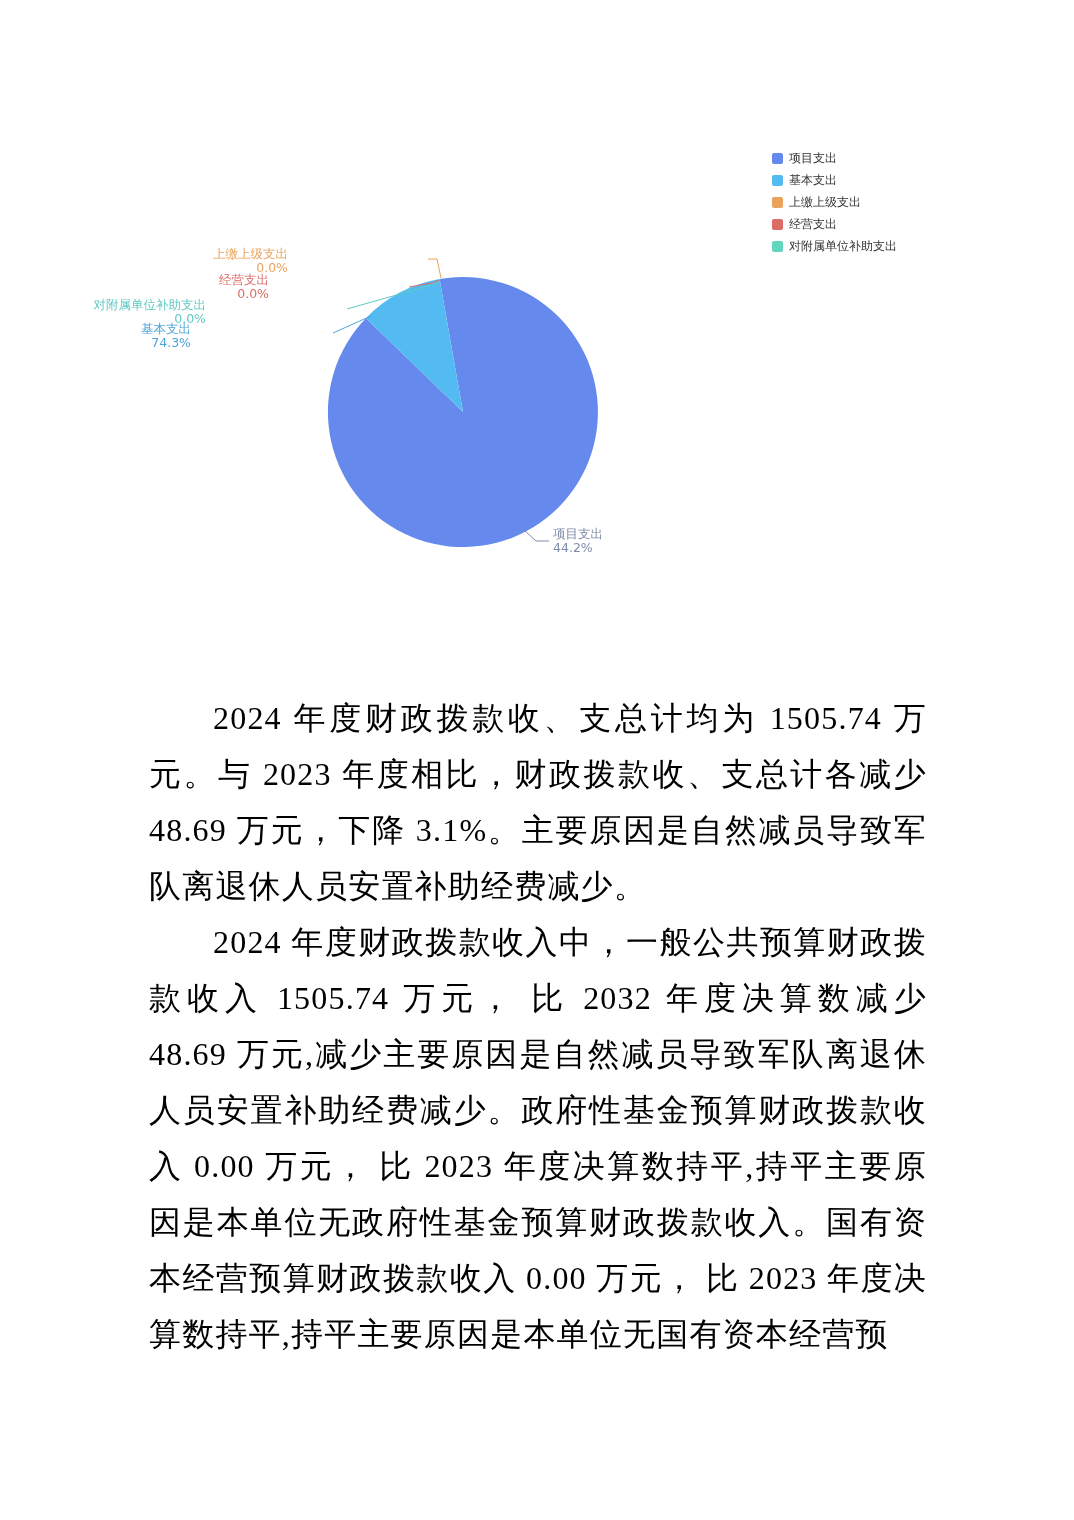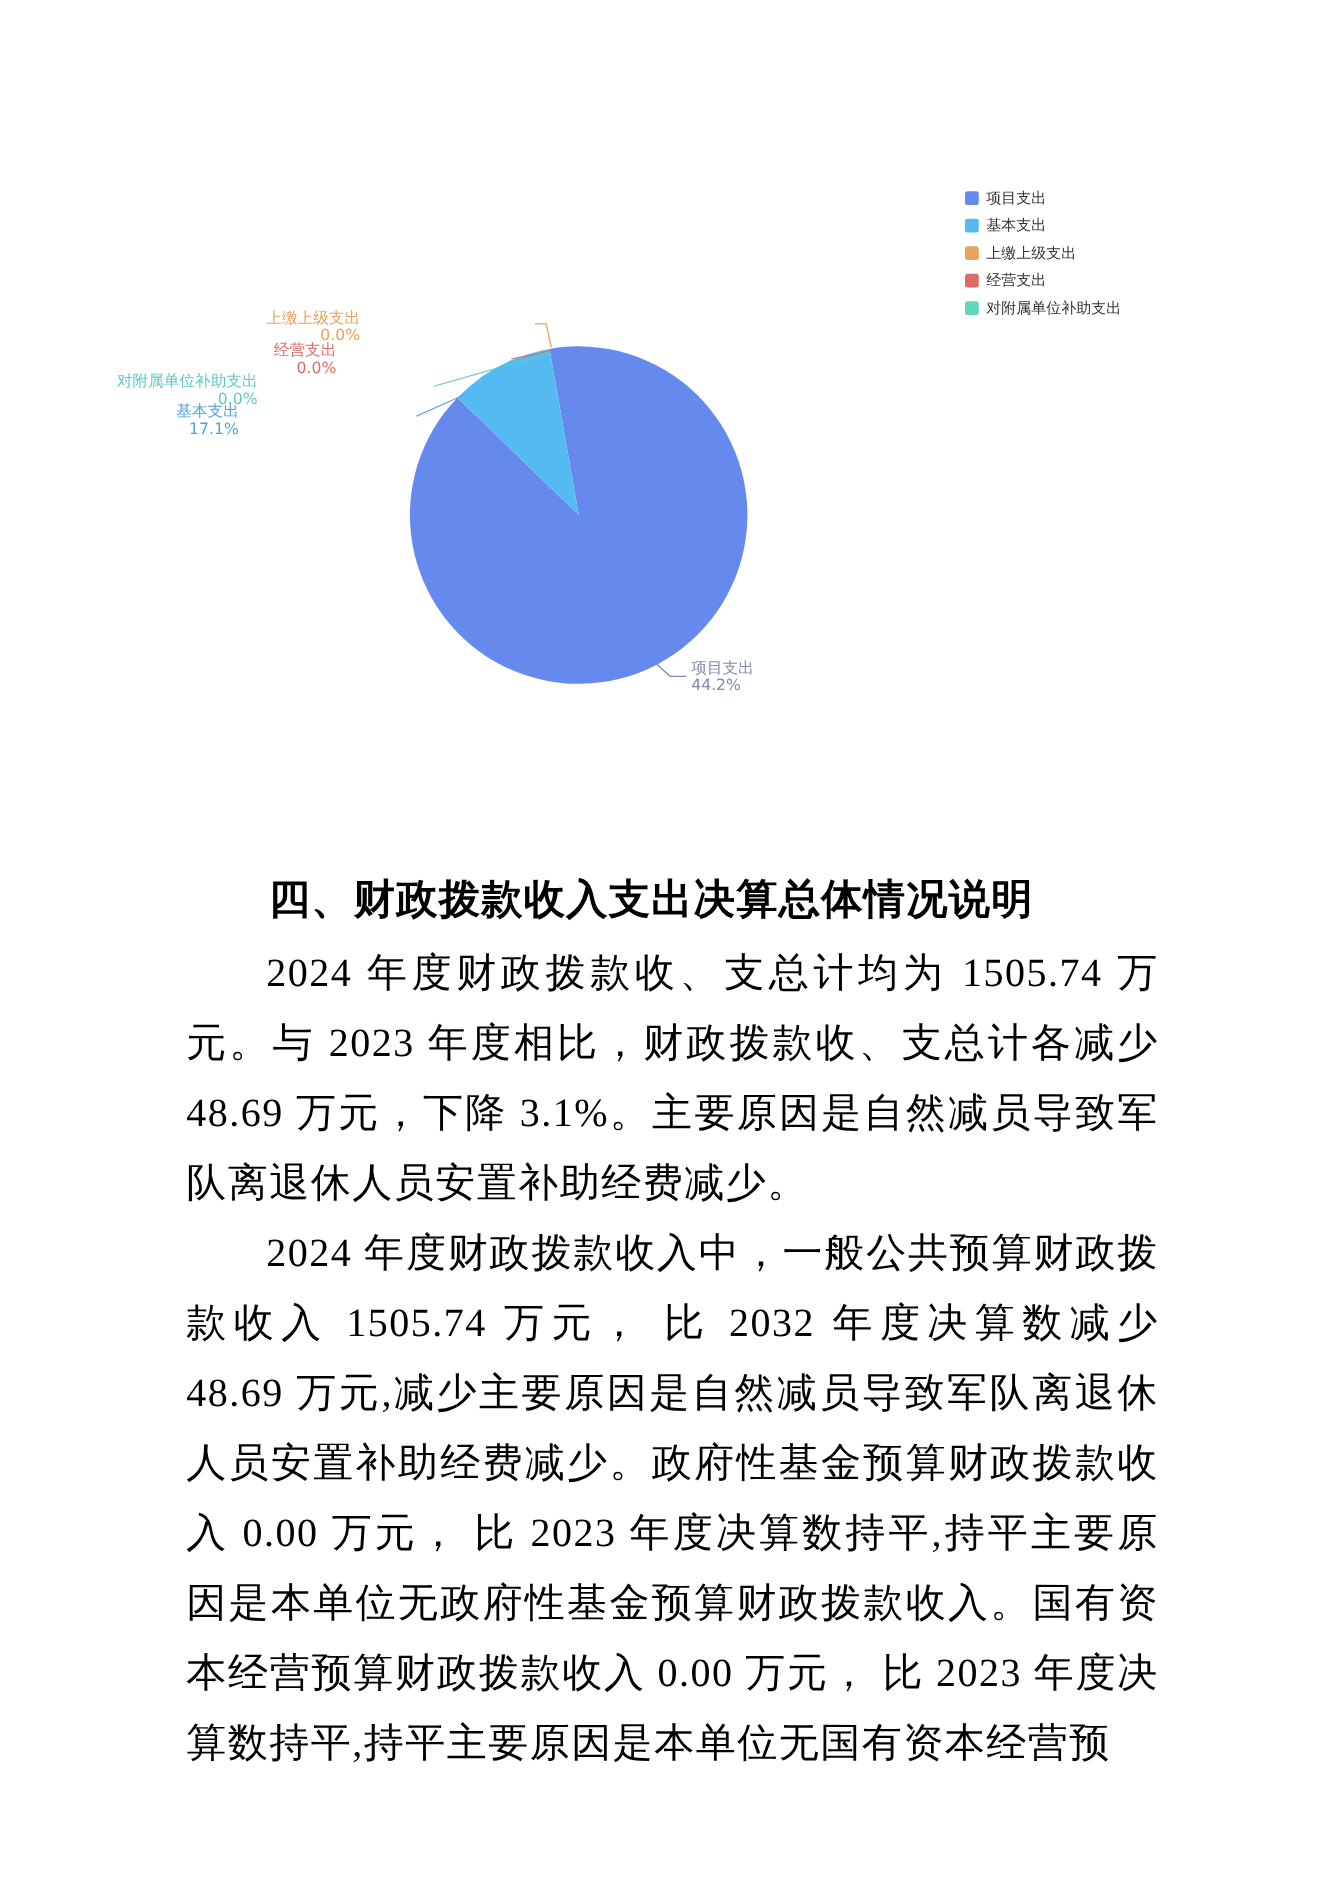--- a/index.html
+++ b/index.html
@@ -100,36 +100,35 @@
           <span class="legend-label" style="color: rgb(51, 51, 51);">对附属单位补助支出</span>
         </div>
       </div>
     <div id="callouts">
         <div class="callout" style="left:553px;top:527px;text-align:left;color:#7E8CA8">
           <div>项目支出</div>
           <div>44.2%</div>
         </div>
         <div class="callout" style="right:743px;top:322px;text-align:right;color:#4FA5D8">
           <div>基本支出</div>
-          <div>17.1%</div>
+          <div>74.3%</div>
         </div>
         <div class="callout" style="right:646px;top:247px;text-align:right;color:#E9A35B">
           <div>上缴上级支出</div>
           <div>0.0%</div>
         </div>
         <div class="callout" style="right:665px;top:273px;text-align:right;color:#DB6C66">
           <div>经营支出</div>
           <div>0.0%</div>
         </div>
         <div class="callout" style="right:728px;top:298px;text-align:right;color:#5FC9C4">
           <div>对附属单位补助支出</div>
           <div>0.0%</div>
         </div>
       </div>
   </div>
 
   <div class="body-text">
-    <div class="section-heading">四、财政拨款收入支出决算总体情况说明</div>
     <p>2024 年度财政拨款收、支总计均为 1505.74 万元。与 2023 年度相比，财政拨款收、支总计各减少 48.69 万元，下降 3.1%。主要原因是自然减员导致军队离退休人员安置补助经费减少。</p>
     <p>2024 年度财政拨款收入中，一般公共预算财政拨款收入 1505.74 万元， 比 2032 年度决算数减少 48.69 万元,减少主要原因是自然减员导致军队离退休人员安置补助经费减少。政府性基金预算财政拨款收入 0.00 万元， 比 2023 年度决算数持平,持平主要原因是本单位无政府性基金预算财政拨款收入。国有资本经营预算财政拨款收入 0.00 万元， 比 2023 年度决算数持平,持平主要原因是本单位无国有资本经营预</p>
   </div>
 
 </div>
 
 </body></html>

